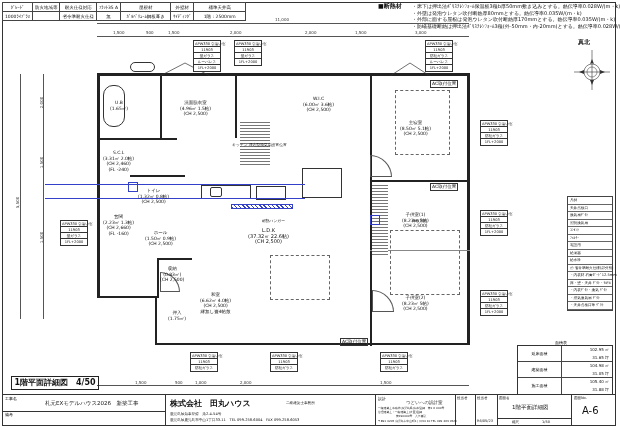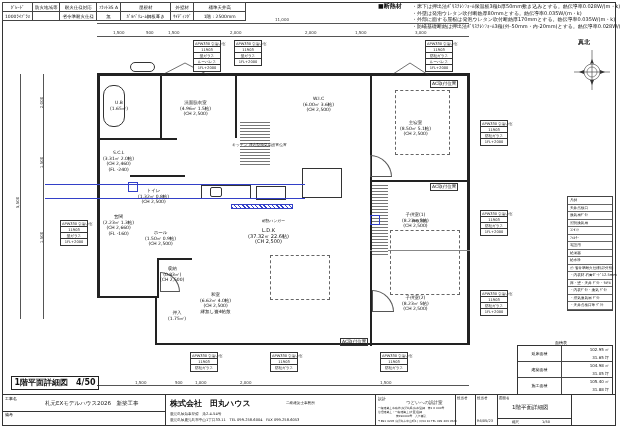--- a/index.html
+++ b/index.html
@@ -367,13 +367,17 @@
     <div class="small" style="left:1px;top:1px;font-size:3.5px">担当者</div>
     <div class="small" style="left:1px;top:24px;font-size:3.5px">R6/05/23</div>
   </div>
   <div class="tbcell" style="left:495px;width:74px">
     <div class="small" style="left:1px;top:1px;font-size:3.5px">図面名</div>
     <div class="small" style="left:14px;top:9px;font-size:5.5px">1階平面詳細図</div>
     <div style="position:absolute;left:0;top:23px;width:74px;border-top:0.6px solid #333"></div>
     <div class="small" style="left:14px;top:25px;font-size:3.5px">縮尺</div>
     <div class="small" style="left:44px;top:25px;font-size:3.5px">1/50</div>
   </div>
+  <div class="tbcell" style="left:569px;width:43px;border-right:none">
+    <div class="small" style="left:2px;top:1px;font-size:3.5px">図面No.</div>
+    <div class="small" style="left:10px;top:10px;font-size:10px">A-6</div>
+  </div>
 </div>
 
 </body></html>

